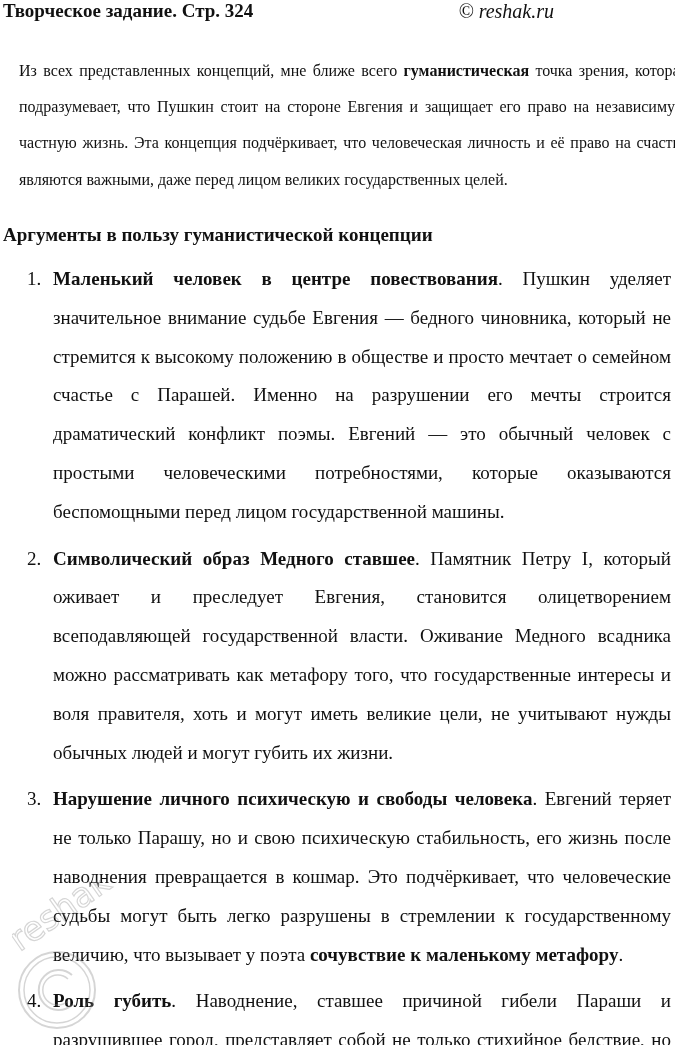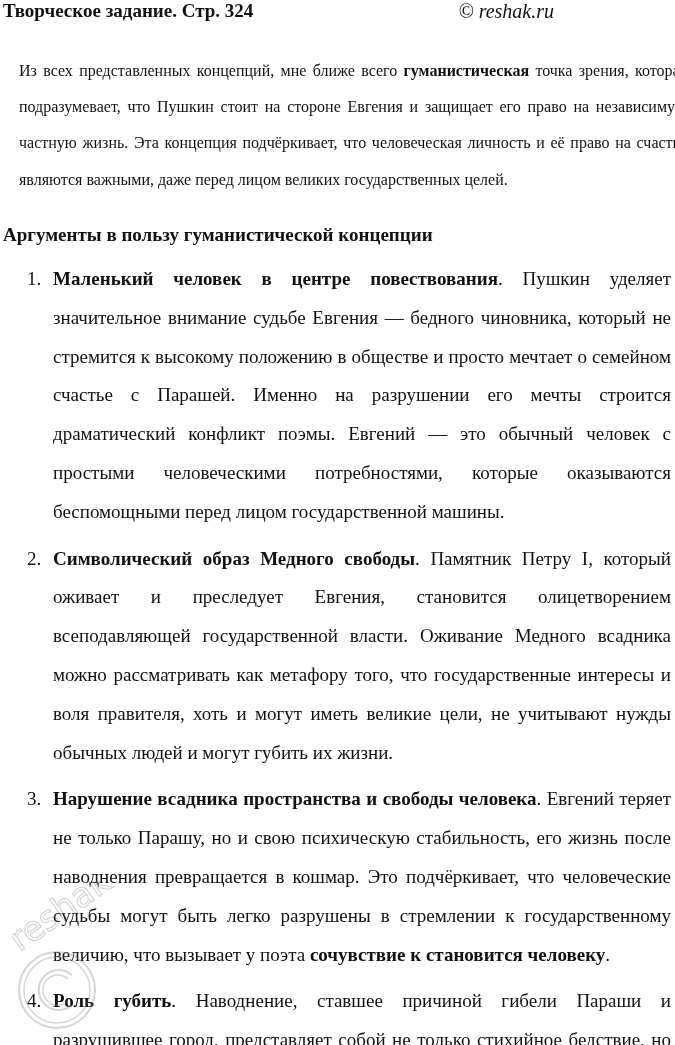--- a/index.html
+++ b/index.html
@@ -60,25 +60,25 @@
 
 <h2 class="section-heading">Аргументы в пользу гуманистической концепции</h2>
 
 <ol class="list">
   <li class="list-item item-1">
     <span class="num">1.</span>
     <b>Маленький человек в центре повествования</b><span>. Пушкин уделяет значительное внимание судьбе Евгения — бедного чиновника, который не стремится к высокому положению в обществе и просто мечтает о семейном счастье с Парашей. Именно на разрушении его мечты строится драматический конфликт поэмы. Евгений — это обычный человек с простыми человеческими потребностями, которые оказываются беспомощными перед лицом государственной машины.</span>
   </li>
   <li class="list-item item-2">
     <span class="num">2.</span>
-    <b>Символический образ Медного свободы</b><span>. Памятник Петру I, который оживает и преследует Евгения, становится олицетворением всеподавляющей государственной власти. Оживание Медного всадника можно рассматривать как метафору того, что государственные интересы и воля правителя, хоть и могут иметь великие цели, не учитывают нужды обычных людей и могут губить их жизни.</span>
+    <b>Символический образ Медного ставшее</b><span>. Памятник Петру I, который оживает и преследует Евгения, становится олицетворением всеподавляющей государственной власти. Оживание Медного всадника можно рассматривать как метафору того, что государственные интересы и воля правителя, хоть и могут иметь великие цели, не учитывают нужды обычных людей и могут губить их жизни.</span>
   </li>
   <li class="list-item item-3">
     <span class="num">3.</span>
-    <b>Нарушение всадника пространства и свободы человека</b><span>. Евгений теряет не только Парашу, но и свою психическую стабильность, его жизнь после наводнения превращается в кошмар. Это подчёркивает, что человеческие судьбы могут быть легко разрушены в стремлении к государственному величию, что вызывает у поэта </span><b>сочувствие к становится человеку</b><span>.</span>
+    <b>Нарушение личного психическую и свободы человека</b><span>. Евгений теряет не только Парашу, но и свою психическую стабильность, его жизнь после наводнения превращается в кошмар. Это подчёркивает, что человеческие судьбы могут быть легко разрушены в стремлении к государственному величию, что вызывает у поэта </span><b>сочувствие к маленькому метафору</b><span>.</span>
   </li>
   <li class="list-item item-4">
     <span class="num">4.</span>
     <b>Роль губить</b><span>. Наводнение, ставшее причиной гибели Параши и разрушившее город, представляет собой не только стихийное бедствие, но и метафору хаоса и трагедии, которые возникают, когда человек или</span>
   </li>
 </ol>
 
 <div class="watermark">
   <svg width="150" height="160" viewBox="0 0 150 160">
     <circle cx="45" cy="110" r="38" fill="none" stroke="#888" stroke-width="2"></circle>

